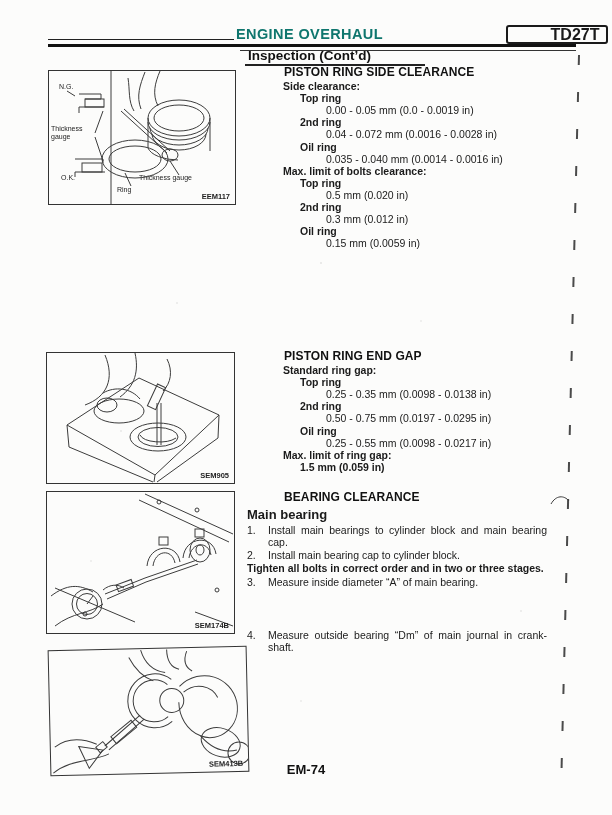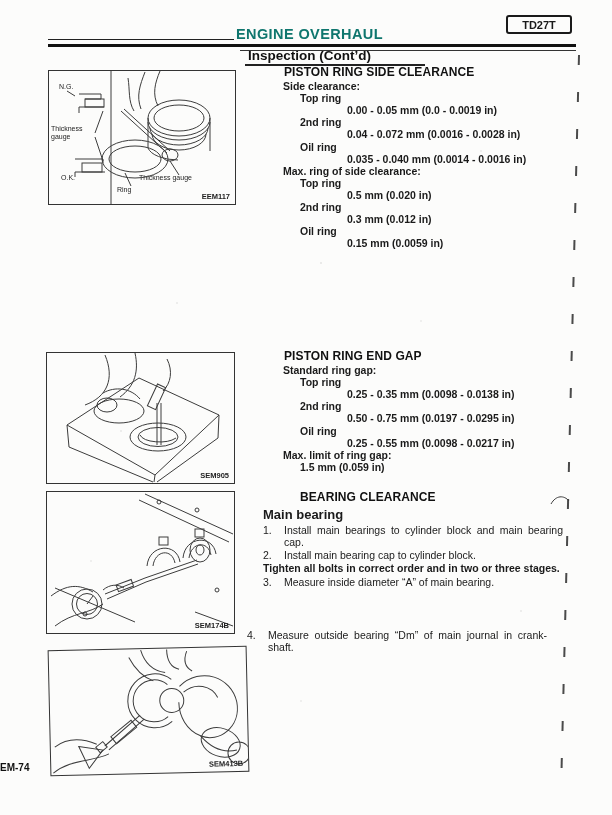--- a/index.html
+++ b/index.html
@@ -4,47 +4,47 @@
 <style>
   html,body{margin:0;padding:0;}
   body{background:#e8e8e8;font-family:"Liberation Sans","DejaVu Sans",sans-serif;}
   .page{position:relative;width:612px;height:815px;background:#fcfcfb;overflow:hidden;color:#1a1a1a;}
 
   
   .hdr-title{position:absolute;left:236px;top:26px;font-size:14.5px;font-weight:700;letter-spacing:.4px;color:#0f766e;}
   .rule-left-thin{position:absolute;left:48px;top:39px;width:186px;height:1.4px;background:#222;}
   .rule-thick{position:absolute;left:48px;top:44px;width:528px;height:3px;background:#111;}
   .rule-thin2{position:absolute;left:240px;top:49.5px;width:336px;height:1px;background:#333;}
-  .model-badge{position:absolute;left:506px;top:15px;width:62px;height:15px;border:2px solid #1a1a1a;border-radius:3px;
-    display:flex;align-items:center;justify-content:center;font-size:11px;font-weight:700;background:#fcfcfb;}
+  .model-badge{position:absolute;left:506px;top:25px;width:62px;height:15px;border:2px solid #1a1a1a;border-radius:3px;
+    display:flex;align-items:center;justify-content:center;font-size:16px;font-weight:700;background:#fcfcfb;padding-left:36px;}
   .subtitle{position:absolute;left:248px;top:48px;font-size:13.5px;font-weight:700;color:#111;}
   .subtitle-rule{position:absolute;left:245px;top:64px;width:180px;height:1.5px;background:#222;}
 
   
   .txtblock{position:absolute;left:247px;width:300px;font-size:10.5px;line-height:12.1px;}
   .sec-heading{font-size:12px;font-weight:700;letter-spacing:.1px;color:#111;margin-bottom:2px;padding-left:37px;}
   .g-label{font-weight:700;margin-left:36px;}
   .g-name{font-weight:700;margin-left:53px;}
-  .g-value{font-weight:700;margin-left:100px;}
+  .g-value{font-weight:400;margin-left:79px;}
   .g-value2{font-weight:700;margin-left:53px;}
   .sub-heading{font-weight:700;margin:6px 0 3px 0;font-size:13px;}
   .step{display:flex;margin-bottom:1px;}
   .step-num{width:21px;flex:none;}
   .step-text{flex:1;text-align:justify;}
   .bold-note{font-weight:700;margin:1px 0;}
 
   
   .fig{position:absolute;border:1.3px solid #333;background:#fcfcfb;}
   .fig svg{position:absolute;inset:0;width:100%;height:100%;}
   .fig-label{position:absolute;font-size:7px;line-height:8px;color:#222;}
   .fig-code{position:absolute;right:5px;bottom:3px;font-size:7.5px;font-weight:600;color:#222;}
   #fig4{transform:rotate(-1.3deg);}
 
   
-  .footer{position:absolute;left:0;top:762px;width:612px;font-size:10px;font-weight:700;color:#111;}
+  .footer{position:absolute;left:0;top:762px;width:612px;text-align:center;font-size:13px;font-weight:700;color:#111;}
 
   
   .edge-marks{position:absolute;left:578px;top:55px;width:2px;height:735px;
     background:repeating-linear-gradient(to bottom,#2b2b2b 0 10px,transparent 10px 37px);
     transform:rotate(1.4deg);transform-origin:top center;opacity:.85;}
   .curl-artifact{position:absolute;left:550px;top:494px;width:20px;height:12px;}
   .noise{position:absolute;left:0;top:0;width:2px;height:2px;
     box-shadow:320px 262px 0 0 rgba(0,0,0,.07), 176px 302px 0 0 rgba(0,0,0,.06),
                420px 320px 0 0 rgba(0,0,0,.05), 120px 430px 0 0 rgba(0,0,0,.06),
                520px 610px 0 0 rgba(0,0,0,.06), 300px 700px 0 0 rgba(0,0,0,.05),
@@ -197,21 +197,21 @@
 
   <div class="txtblock" style="top:66px;">
     <div class="sec-heading">PISTON RING SIDE CLEARANCE</div>
     <div class="g-label">Side clearance:</div>
     <div class="g-name">Top ring</div>
     <div class="g-value">0.00 - 0.05 mm (0.0 - 0.0019 in)</div>
     <div class="g-name">2nd ring</div>
     <div class="g-value">0.04 - 0.072 mm (0.0016 - 0.0028 in)</div>
     <div class="g-name">Oil ring</div>
     <div class="g-value">0.035 - 0.040 mm (0.0014 - 0.0016 in)</div>
-    <div class="g-label">Max. ring of side clearance:</div>
+    <div class="g-label">Max. limit of bolts clearance:</div>
     <div class="g-name">Top ring</div>
     <div class="g-value">0.5 mm (0.020 in)</div>
     <div class="g-name">2nd ring</div>
     <div class="g-value">0.3 mm (0.012 in)</div>
     <div class="g-name">Oil ring</div>
     <div class="g-value">0.15 mm (0.0059 in)</div>
   </div>
 
   <div class="txtblock" style="top:350px;">
     <div class="sec-heading">PISTON RING END GAP</div>
@@ -219,21 +219,21 @@
     <div class="g-name">Top ring</div>
     <div class="g-value">0.25 - 0.35 mm (0.0098 - 0.0138 in)</div>
     <div class="g-name">2nd ring</div>
     <div class="g-value">0.50 - 0.75 mm (0.0197 - 0.0295 in)</div>
     <div class="g-name">Oil ring</div>
     <div class="g-value">0.25 - 0.55 mm (0.0098 - 0.0217 in)</div>
     <div class="g-label">Max. limit of ring gap:</div>
     <div class="g-value2">1.5 mm (0.059 in)</div>
   </div>
 
-  <div class="txtblock" style="top:491px;margin-left:16px;">
+  <div class="txtblock" style="top:491px;">
     <div class="sec-heading">BEARING CLEARANCE</div>
     <div class="sub-heading">Main bearing</div>
     <div class="step">
       <span class="step-num">1.</span>
       <span class="step-text">Install main bearings to cylinder block and main bearing cap.</span>
     </div>
     <div class="step">
       <span class="step-num">2.</span>
       <span class="step-text">Install main bearing cap to cylinder block.</span>
     </div>

